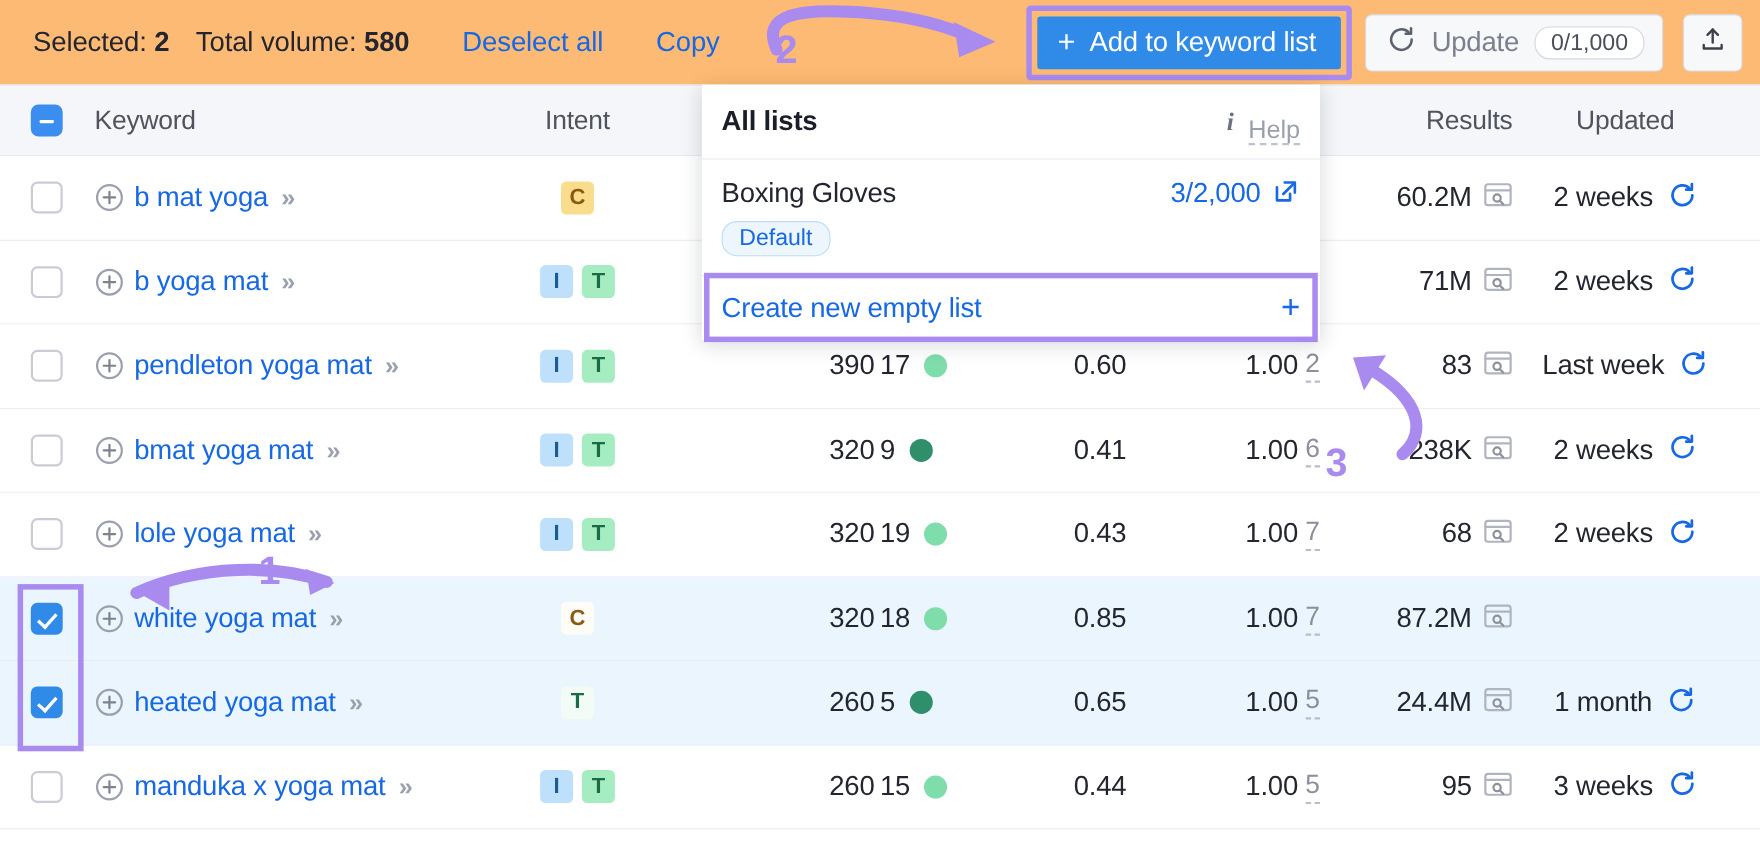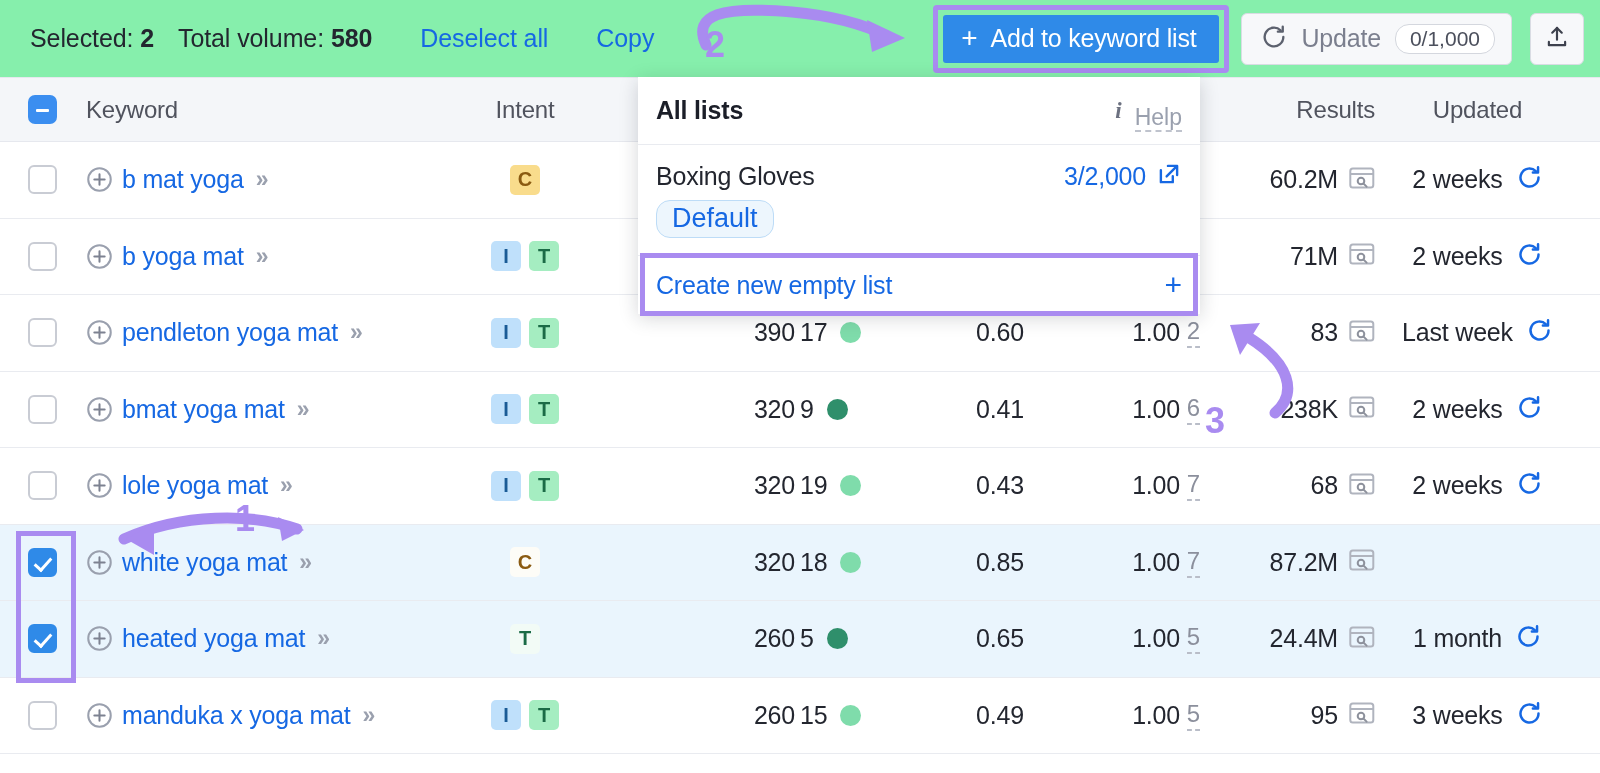--- a/index.html
+++ b/index.html
@@ -15,21 +15,21 @@
     font-family: "Liberation Sans", sans-serif;
     color: #23262f;
     -webkit-font-smoothing: antialiased;
   }
 
   
   .toolbar {
     position: absolute;
     left: 0; top: 0;
     width: 1600px; height: 77px;
-    background: #86efac;
+    background: #fdba74;
     display: flex;
     align-items: center;
     box-sizing: border-box;
     padding: 0 16px 0 30px;
   }
   .tb-text {
     font-size: 25px;
     color: #23262f;
     white-space: nowrap;
     letter-spacing: -0.1px;
@@ -314,21 +314,21 @@
     letter-spacing: -0.2px;
     margin-right: 10px;
   }
   .dd-default {
     display: inline-block;
     margin-top: 9px;
     border: 1px solid #bddcf7;
     background: #edf6fd;
     color: #1668e3;
     border-radius: 14px;
-    font-size: 27px;
+    font-size: 21px;
     padding: 4px 15px 5px;
     line-height: 1;
   }
   .dd-create-wrap { position: relative; }
   .dd-create-hl {
     position: absolute;
     left: 2px; top: -3px;
     width: 558px; height: 63px;
     border: 5px solid #a98bf0;
     box-sizing: border-box;
@@ -779,21 +779,21 @@
           </span>
         </div>
         <div class="cell c-vol">
           <span class="num">260</span>
         </div>
         <div class="cell c-kd">
           <span class="num">15</span>
           <span class="kd-dot" style="background:#7fdcab"></span>
         </div>
         <div class="cell c-cpc">
-          <span class="num">0.49</span>
+          <span class="num">0.44</span>
         </div>
         <div class="cell c-com">
           <span class="num">1.00</span>
         </div>
         <div class="cell c-sf">
           <span class="sf">5</span>
         </div>
         <div class="cell c-res">
           <span class="num">95</span>
           <span class="res-icon"><svg width="26" height="24" viewBox="0 0 26 24" fill="none">

